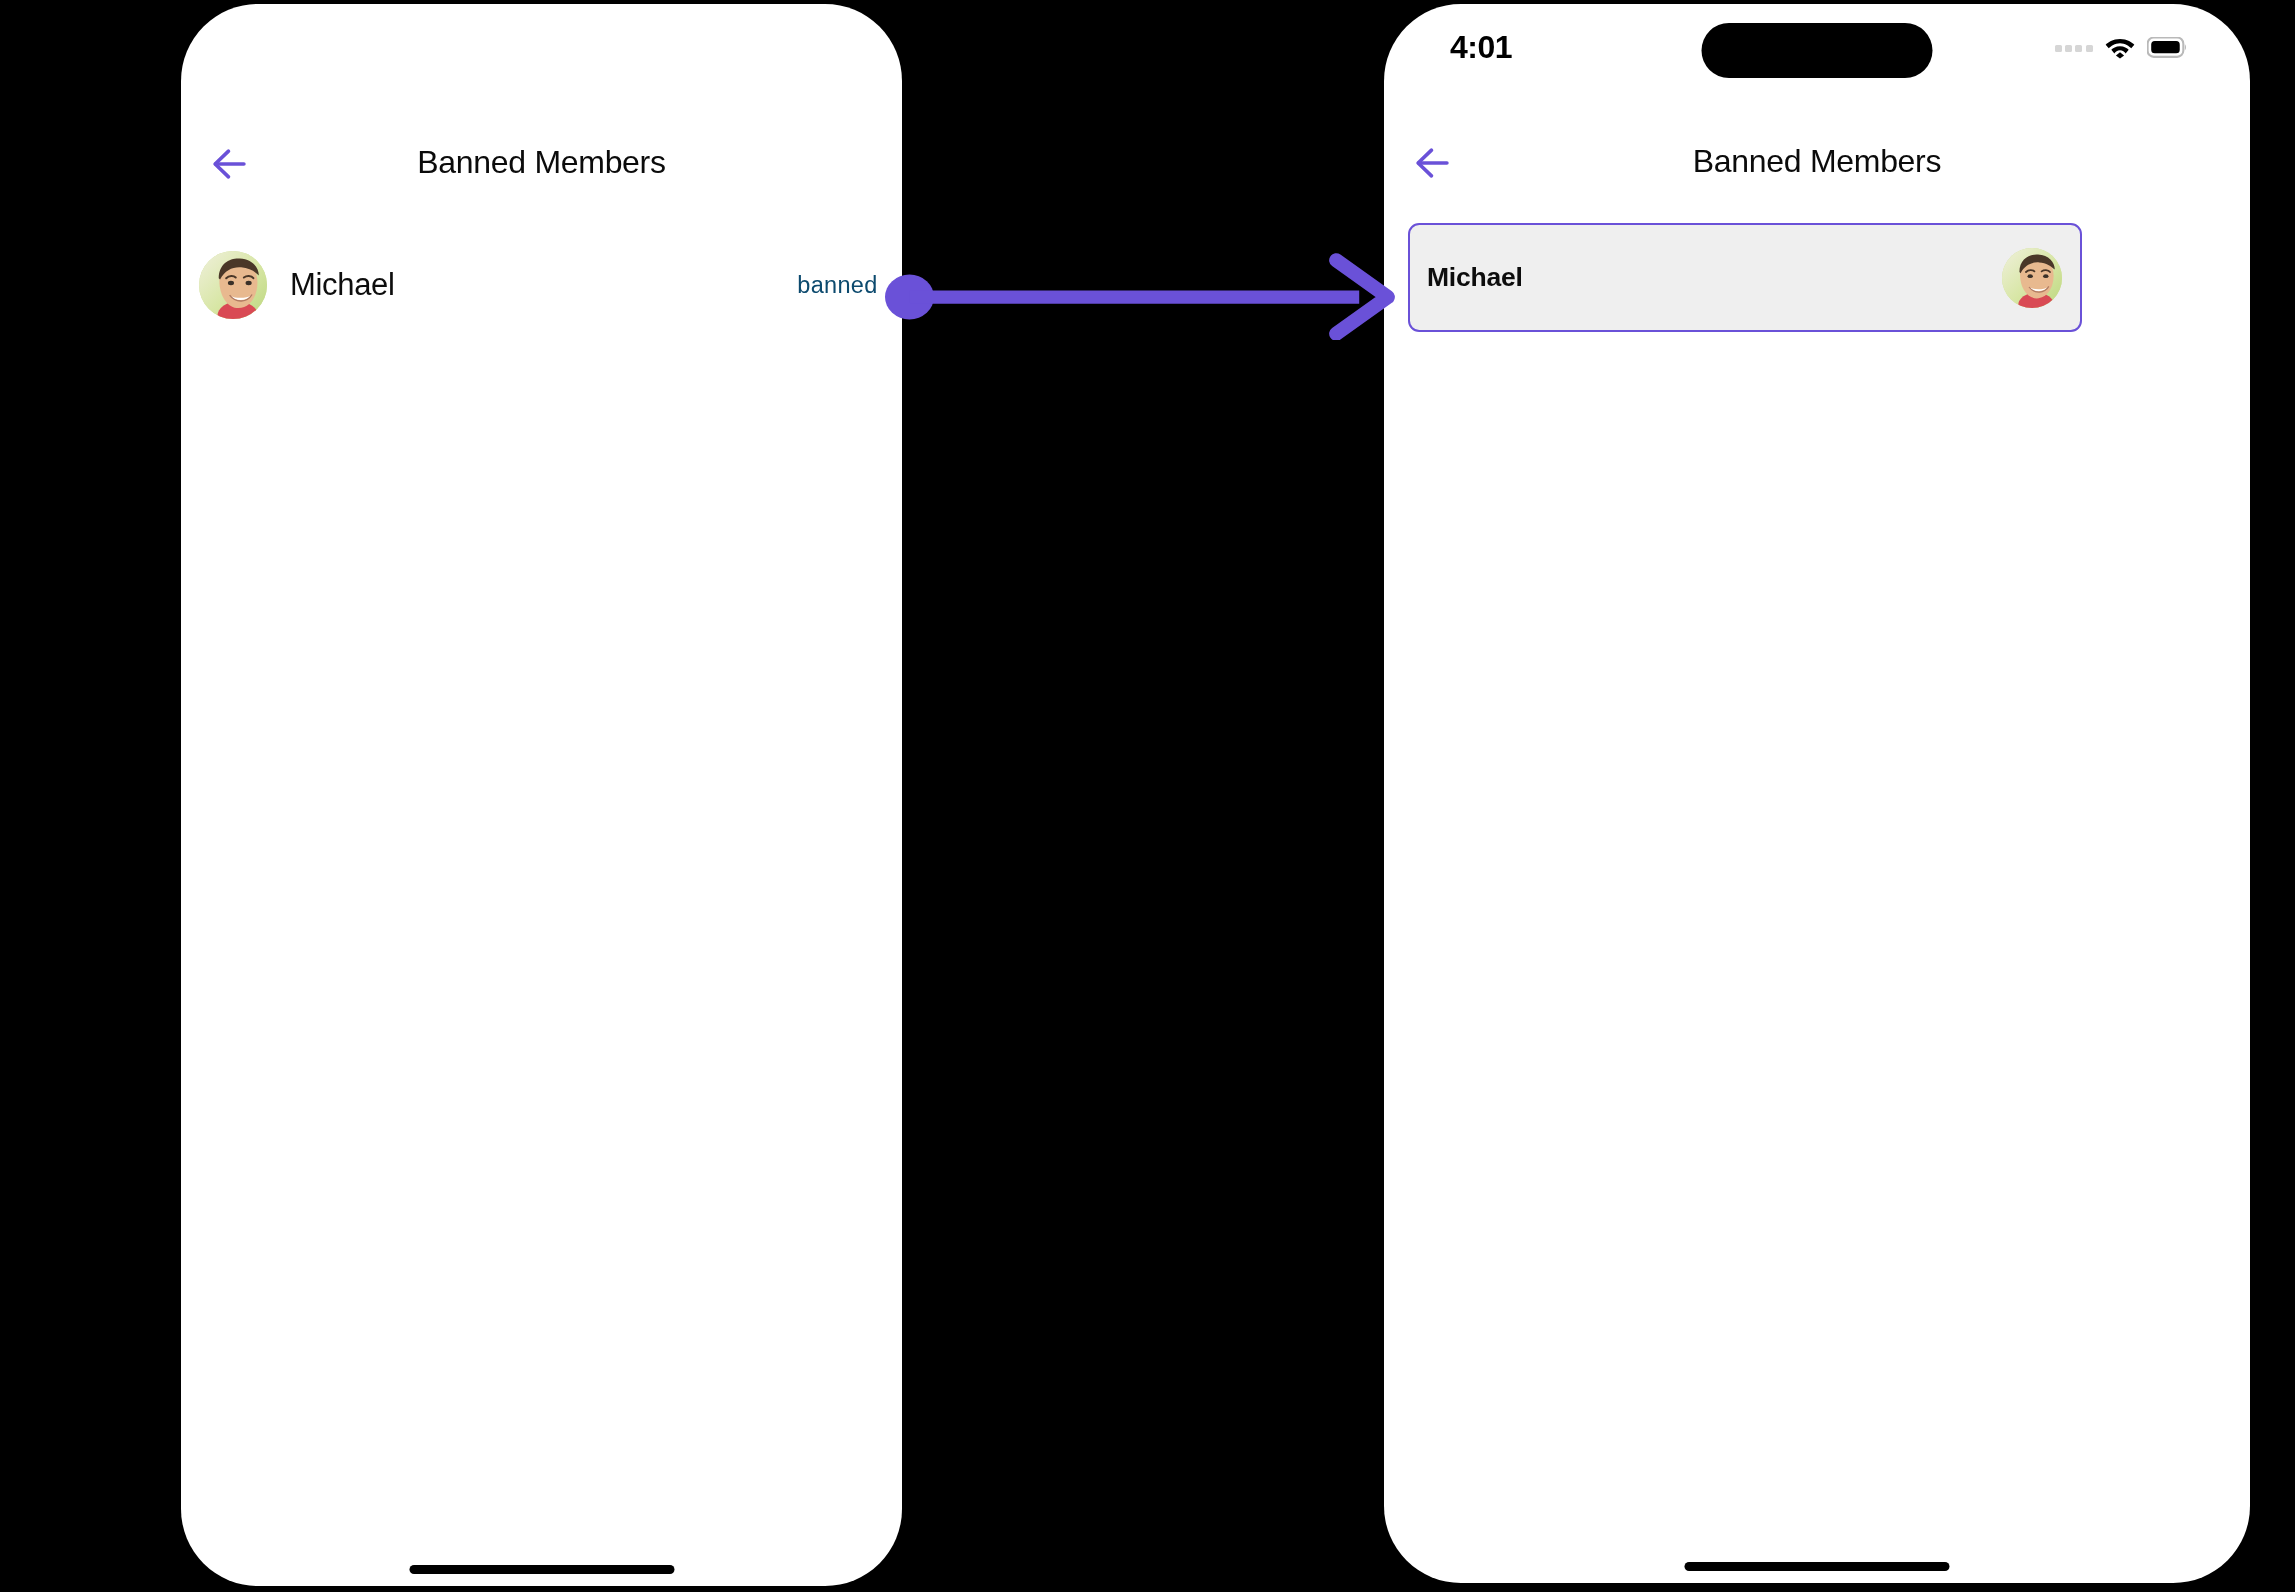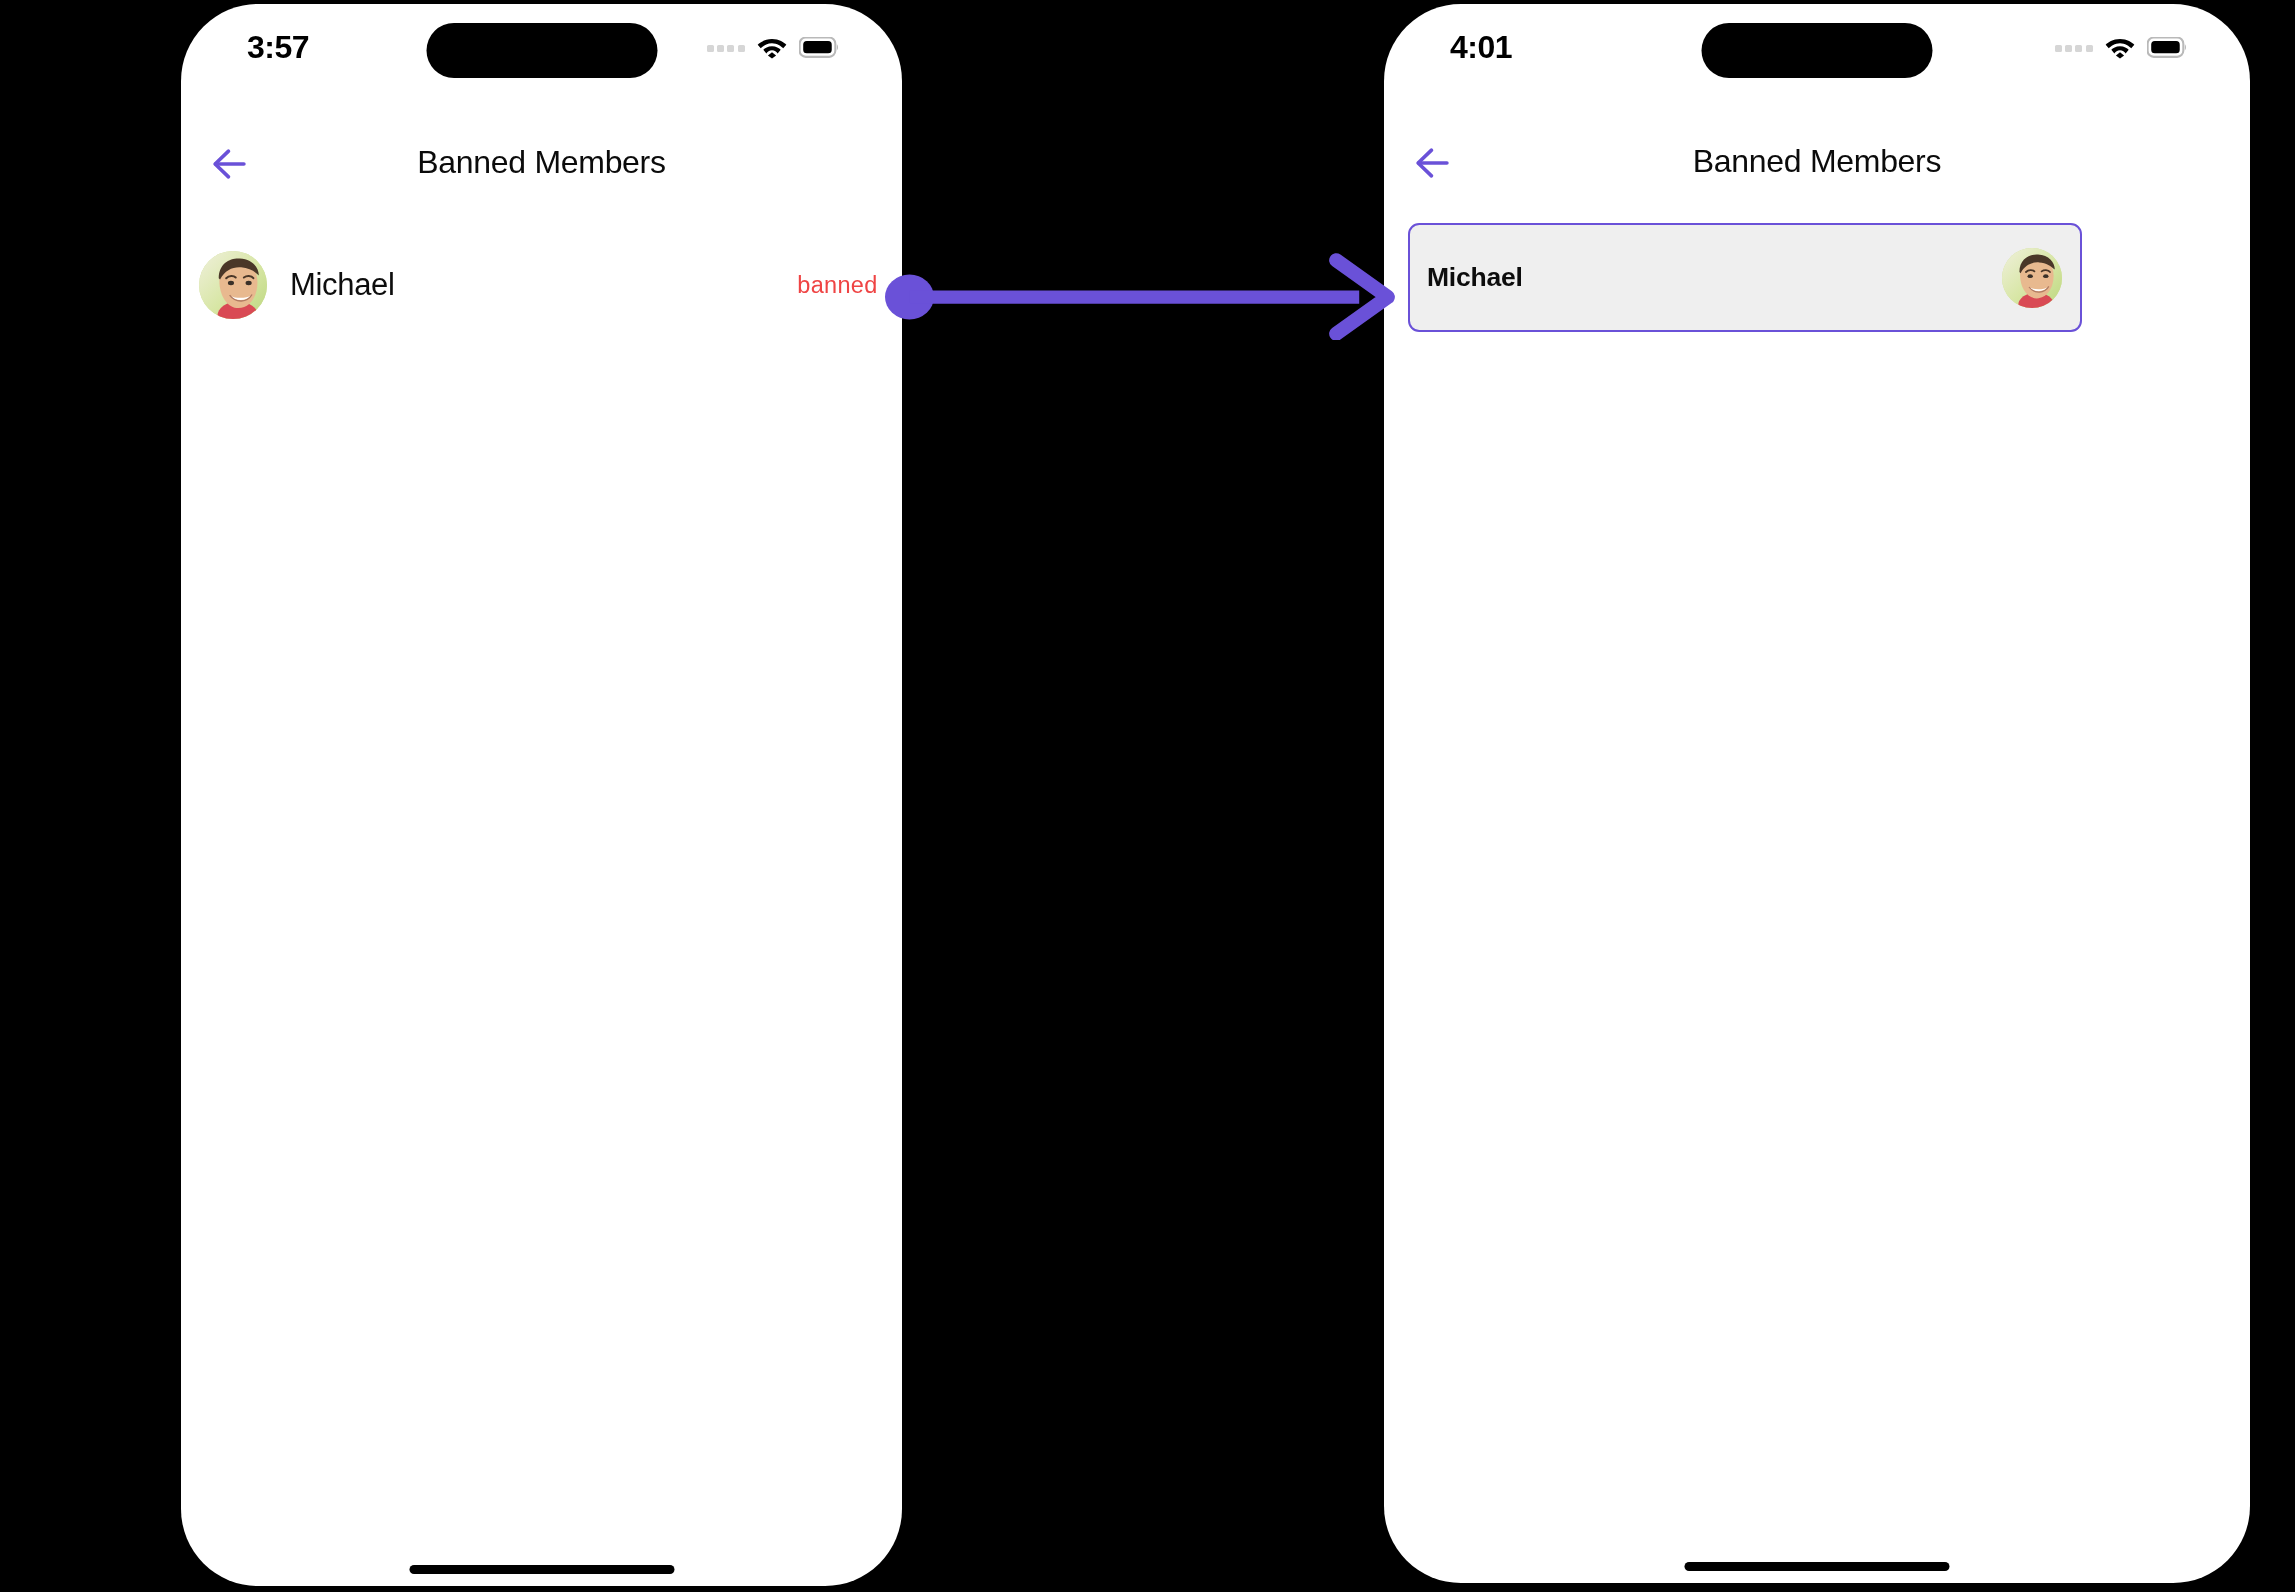--- a/index.html
+++ b/index.html
@@ -152,21 +152,21 @@
     margin-left: 22.5px;
     font-size: 31px;
     font-weight: 400;
     color: #0d0d0d;
     letter-spacing: -0.3px;
   }
   #left-member-status {
     margin-left: auto;
     font-size: 23.5px;
     font-weight: 400;
-    color: #ef4444;
+    color: #0c4a6e;
     letter-spacing: 0.3px;
   }
 
   
   #right-member-row {
     position: absolute;
     left: 23.5px;
     top: 219px;
     width: 674px;
     height: 109px;
@@ -211,46 +211,20 @@
     width: 515px;
     height: 87px;
     pointer-events: none;
   }
 </style>
 </head>
 <body>
 
 <div class="phone" id="phone-left">
 
-  <div class="status-bar">
-    <div class="status-time">3:57</div>
-    <div class="dynamic-island"></div>
-    <div class="status-right">
-      <span class="cell-dots">
-          <i></i>
-          <i></i>
-          <i></i>
-          <i></i>
-        </span>
-      <span class="wifi-icon">
-        <svg width="30" height="22.5" viewBox="0 0 58 44">
-          <path d="M29 6 C15 6 5 13 1 17 L7 24 C11 20 19 14 29 14 C39 14 47 20 51 24 L57 17 C53 13 43 6 29 6 Z" fill="#000"></path>
-          <path d="M29 20 C21 20 15 24 12 27 L18 34 C20 31 24 28 29 28 C34 28 38 31 40 34 L46 27 C43 24 37 20 29 20 Z" fill="#000"></path>
-          <path d="M29 32 L21 38 L29 44 L37 38 Z" fill="#000"></path>
-        </svg>
-      </span>
-      <span class="battery-icon">
-        <svg width="40" height="20.4" viewBox="0 0 78 40">
-          <rect x="1" y="1" width="70" height="38" rx="12" ry="12" fill="none" stroke="#b9b9b9" stroke-width="4"></rect>
-          <rect x="8" y="8" width="56" height="24" rx="7" ry="7" fill="#000"></rect>
-          <path d="M74 14 C77 16 77 24 74 26 Z" fill="#b9b9b9"></path>
-        </svg>
-      </span>
-    </div>
-  </div>
 
   <div class="nav-bar">
     <div class="back-btn">
       <span>
         <svg width="36" height="32" viewBox="0 0 70 62">
           <path d="M34 6 L8 31 L34 56" fill="none" stroke="#6a51d8" stroke-width="7" stroke-linecap="round" stroke-linejoin="round"></path>
           <path d="M9 31 L64 31" fill="none" stroke="#6a51d8" stroke-width="7" stroke-linecap="round"></path>
         </svg>
       </span>
     </div>

